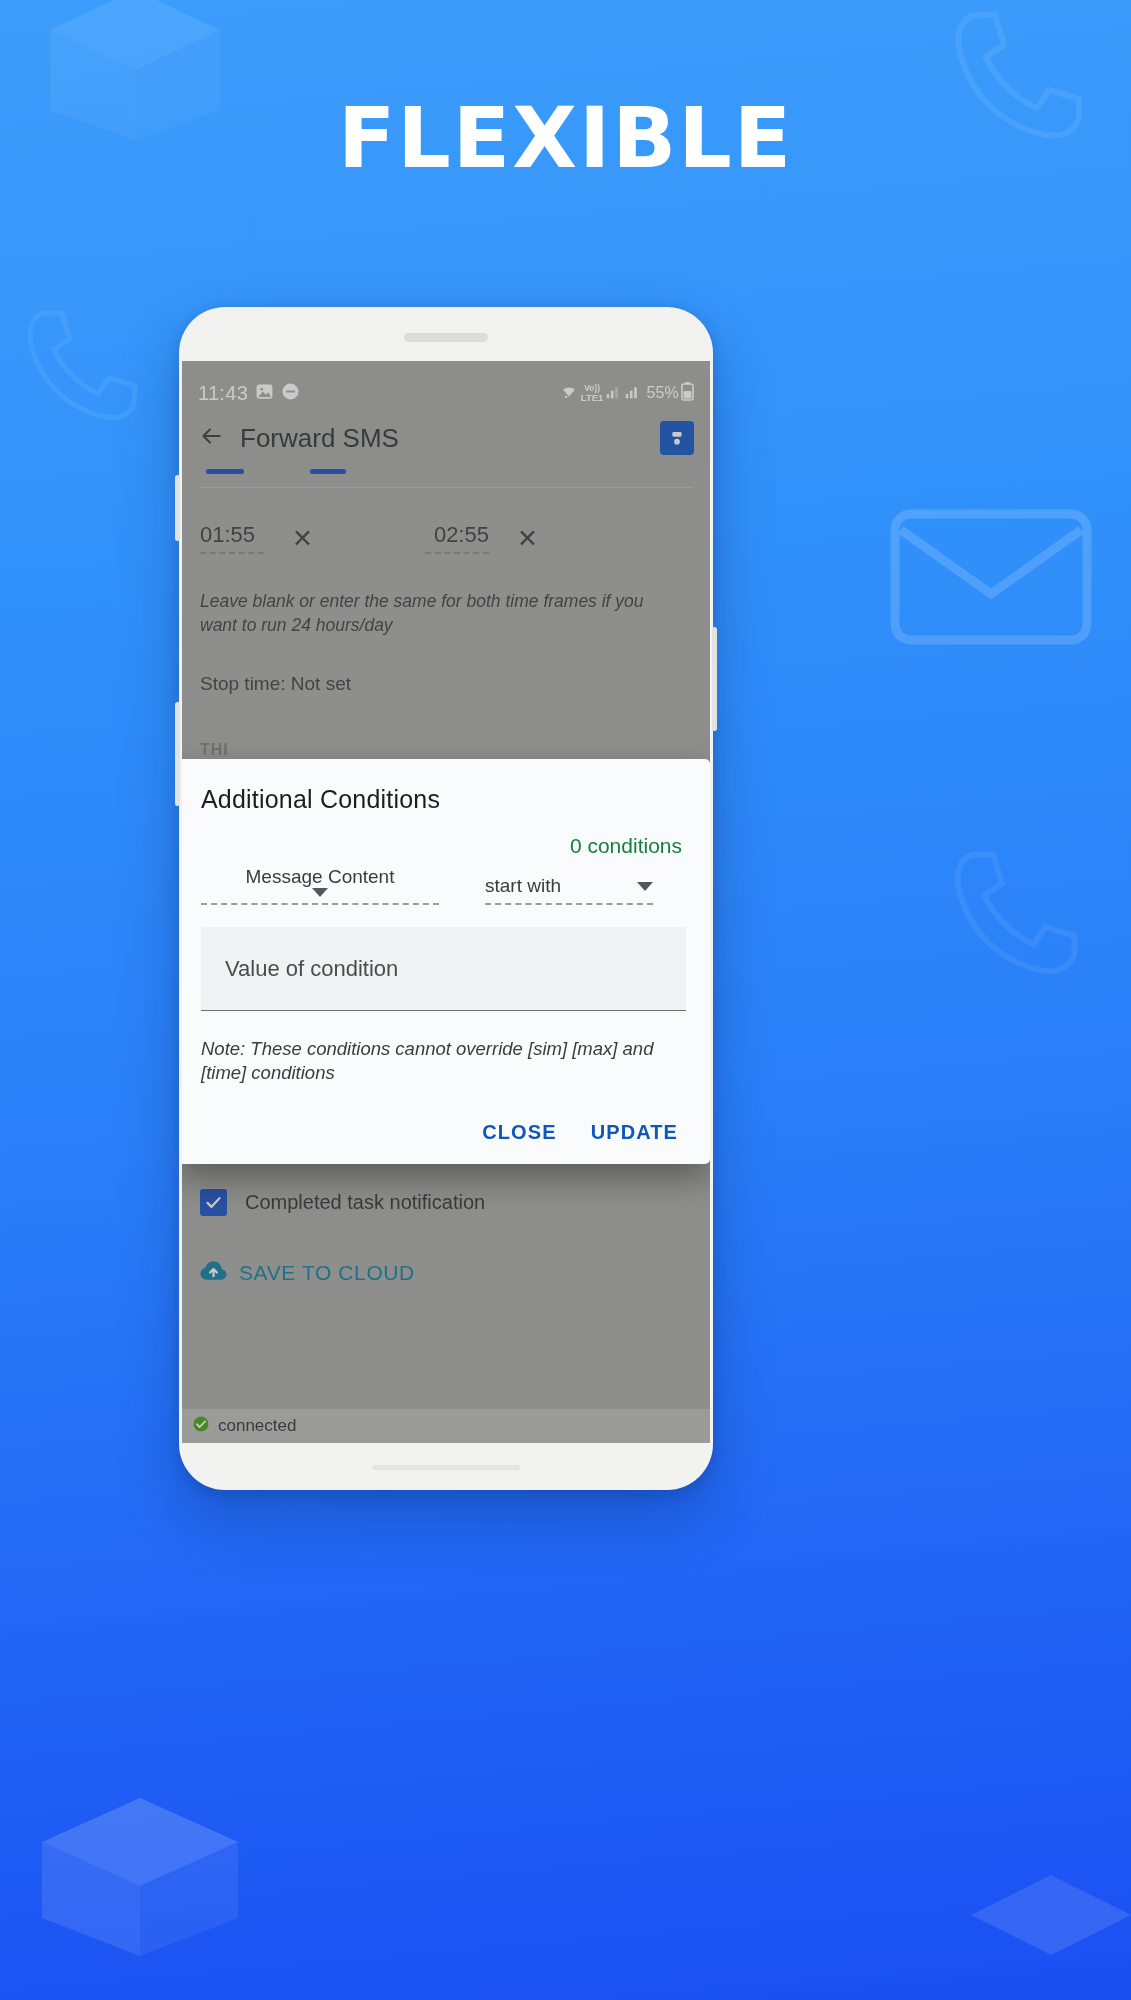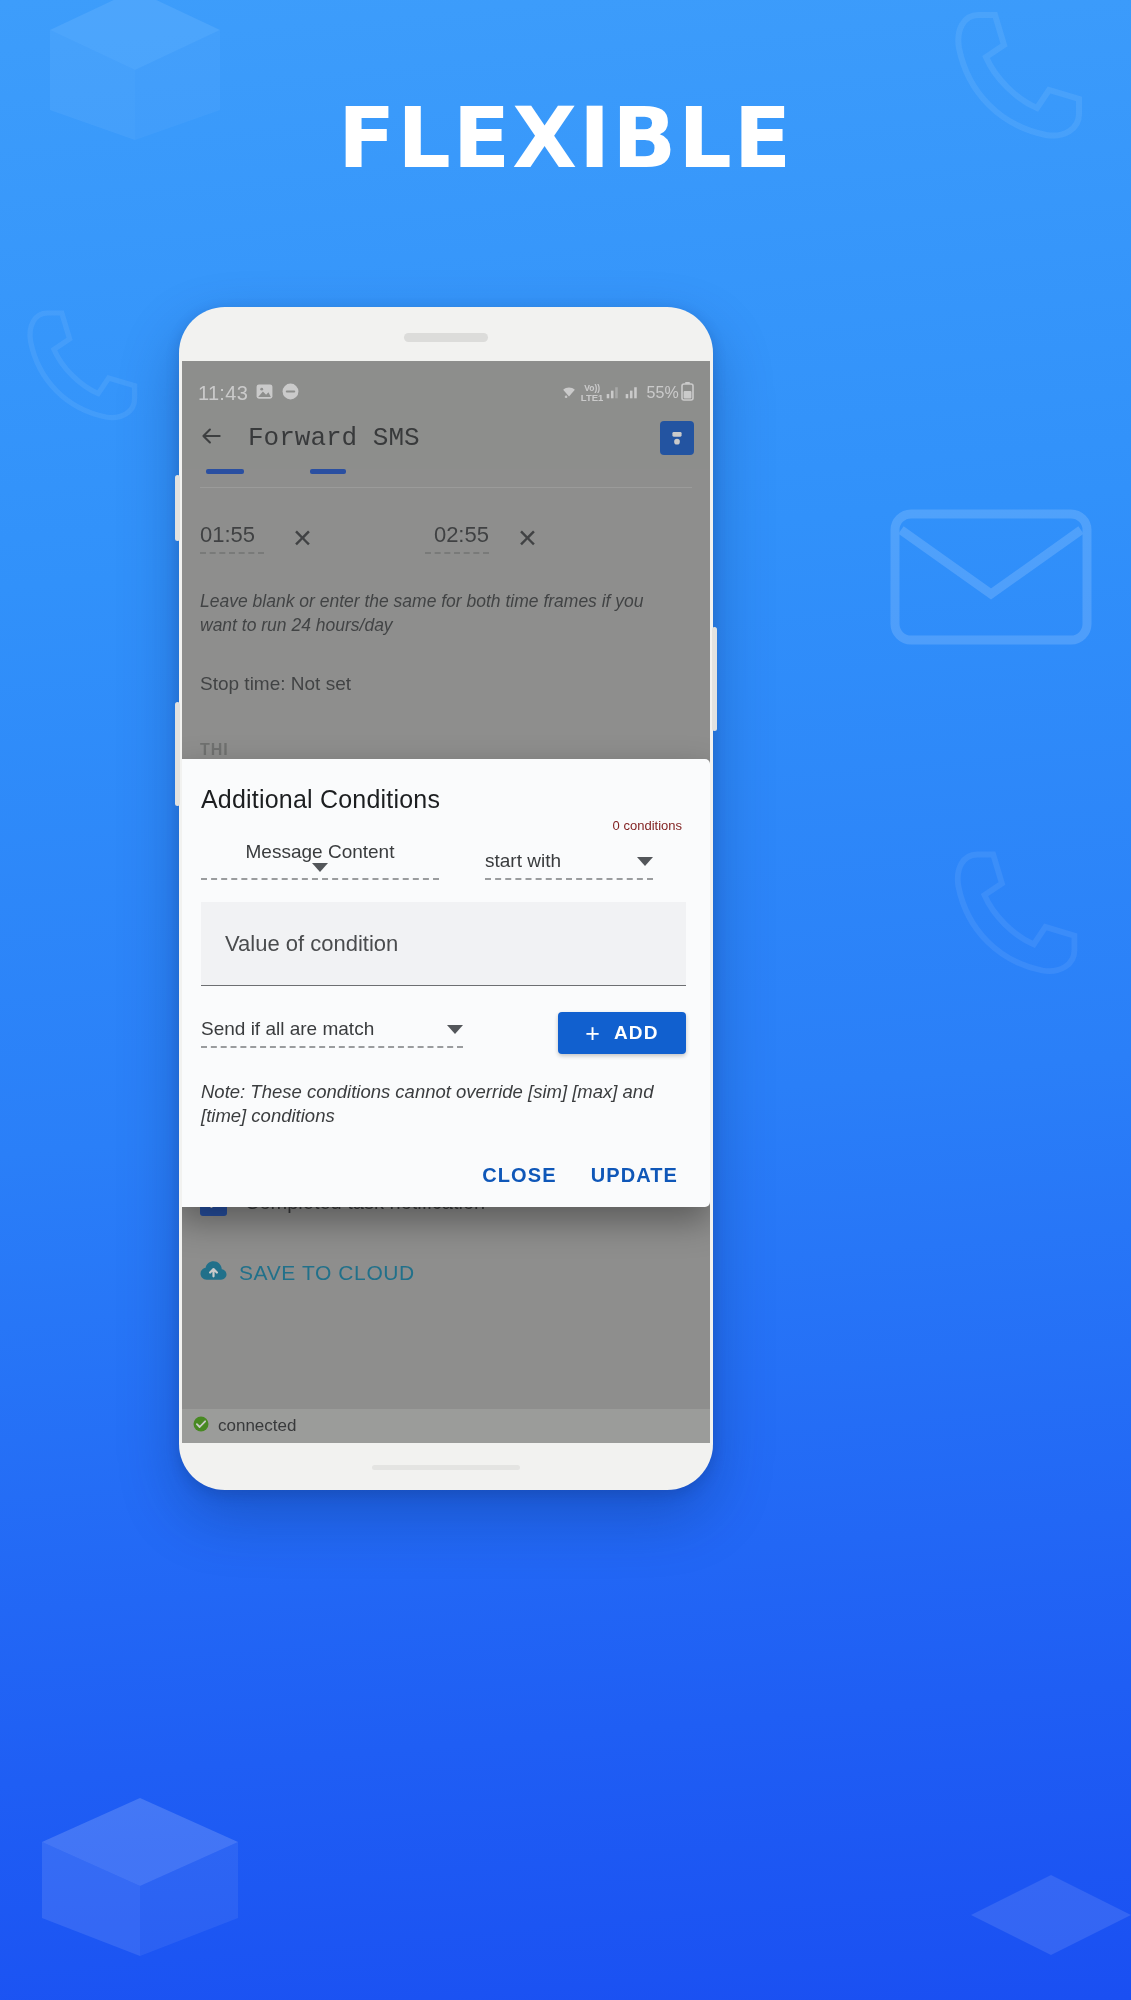--- a/index.html
+++ b/index.html
@@ -91,21 +91,21 @@
   .volte-top { font-size: 8.5px; font-weight:700; }
   .volte-bot { font-size: 9.5px; font-weight:700; }
 
   
   .appbar {
     position: absolute; top: 46px; left: 0; width: 100%; height: 62px;
     display: flex; align-items: center; padding: 0 16px;
     background: #a8a9a7;
   }
   .appbar-title {
-    font-size: 26px; color: #2f3133; margin-left: 24px; font-weight: 400; font-family: Liberation Mono, monospace;
+    font-size: 26px; color: #2f3133; margin-left: 16px; font-weight: 400;
   }
   .appbar-spacer { flex: 1; }
   .save-icon-btn {
     width: 34px; height: 34px; background: #1157c4; border-radius: 4px;
     display: flex; align-items: center; justify-content: center;
   }
 
   
   .content {
     position: absolute; top: 108px; left: 0; width: 100%; bottom: 0;
@@ -191,21 +191,21 @@
     width: 533px;
     background: #fafbfc;
     border-radius: 5px;
     box-shadow: 0 14px 34px rgba(0,0,0,.36);
     padding: 26px 24px 14px 24px;
   }
   .dlg-title {
     font-size: 25px; color: #1c1e20; font-weight: 400; letter-spacing: .2px;
   }
   .dlg-count {
-    margin-top: 4px; text-align: right; font-size: 13px; color: #7f1d1d;
+    margin-top: 20px; text-align: right; font-size: 21px; color: #15803d;
     padding-right: 4px;
   }
   .dlg-selects {
     display: flex; align-items: flex-end; margin-top: 8px;
   }
   .sel {
     display: flex; align-items: center; justify-content: space-between;
     border-bottom: 2px dashed #9a9c9e;
     padding-bottom: 6px;
   }
@@ -470,30 +470,20 @@
         <div class="sel right">
           <span class="sel-label">start with</span>
           <span class="caret-down"></span>
         </div>
       </div>
 
       <div class="value-input">
         <span class="value-ph">Value of condition</span>
       </div>
 
-      <div class="dlg-actionrow">
-        <div class="sel mode" style="display:flex;align-items:center;justify-content:space-between;">
-          <span class="sel-label">Send if all are match</span>
-          <span class="caret-down"></span>
-        </div>
-        <button class="add-btn">
-          <span class="add-plus">+</span>
-          <span class="add-label">ADD</span>
-        </button>
-      </div>
 
       <div class="dlg-note">Note: These conditions cannot override [sim] [max] and [time] conditions</div>
 
       <div class="dlg-buttons">
         <button class="txt-btn">CLOSE</button>
         <button class="txt-btn">UPDATE</button>
       </div>
     </div>
 
   </div>

